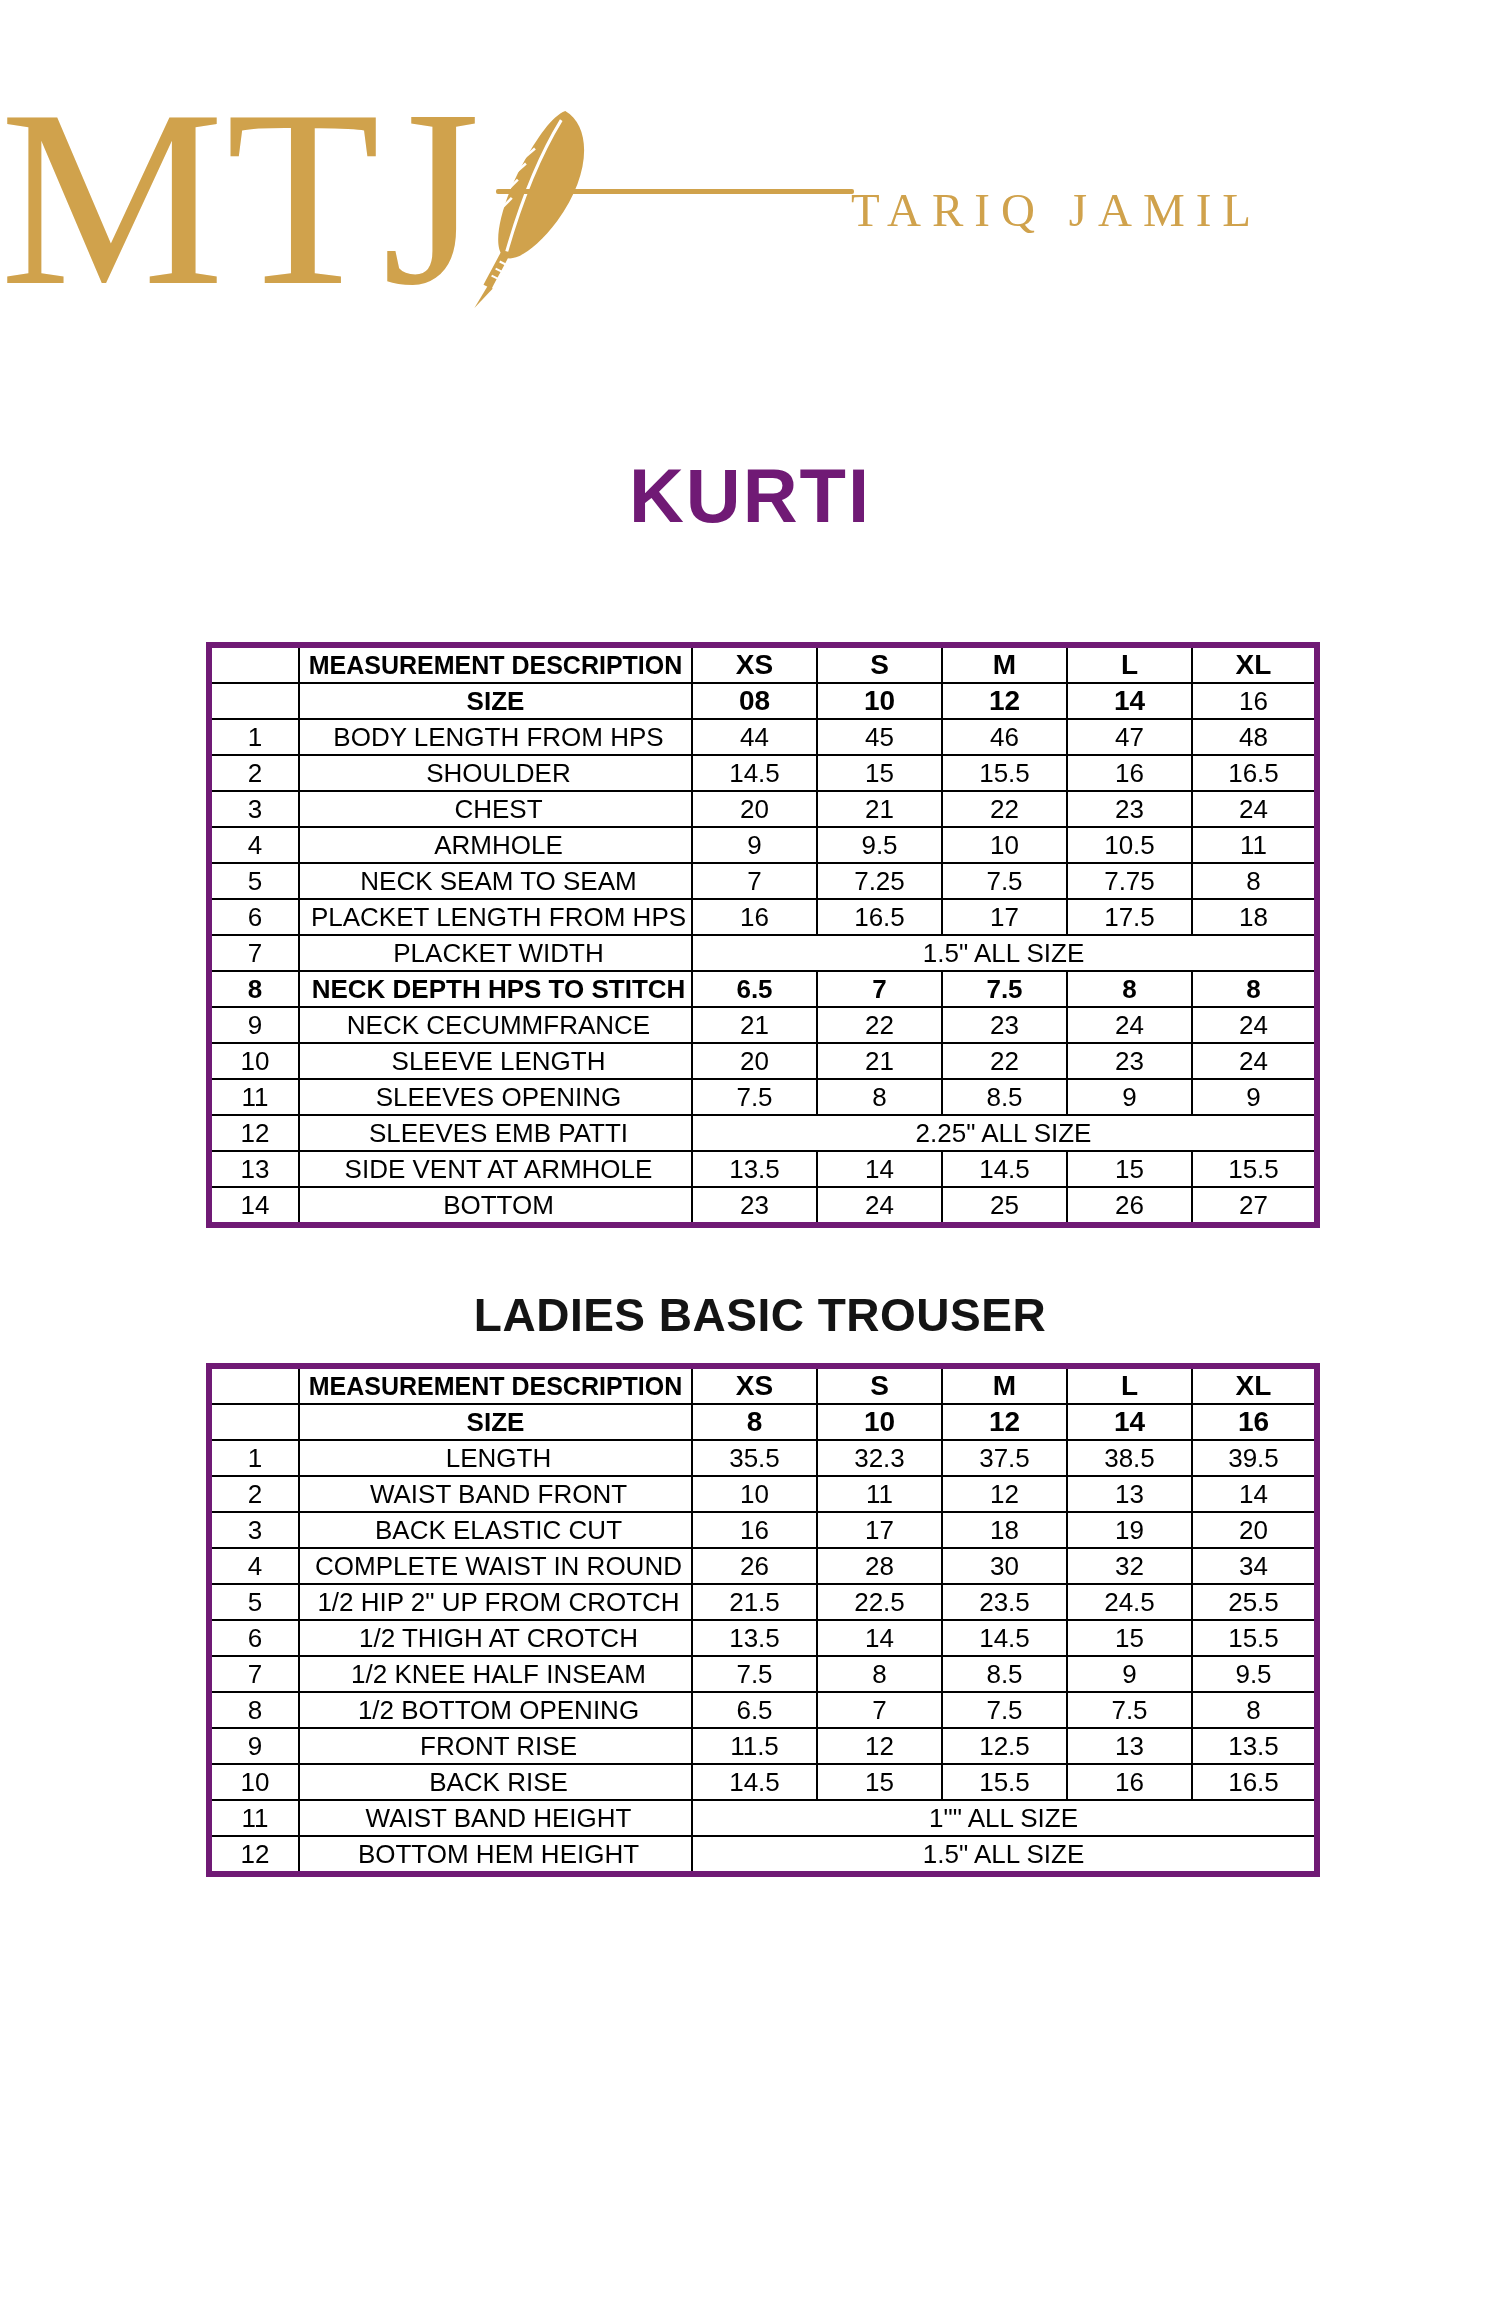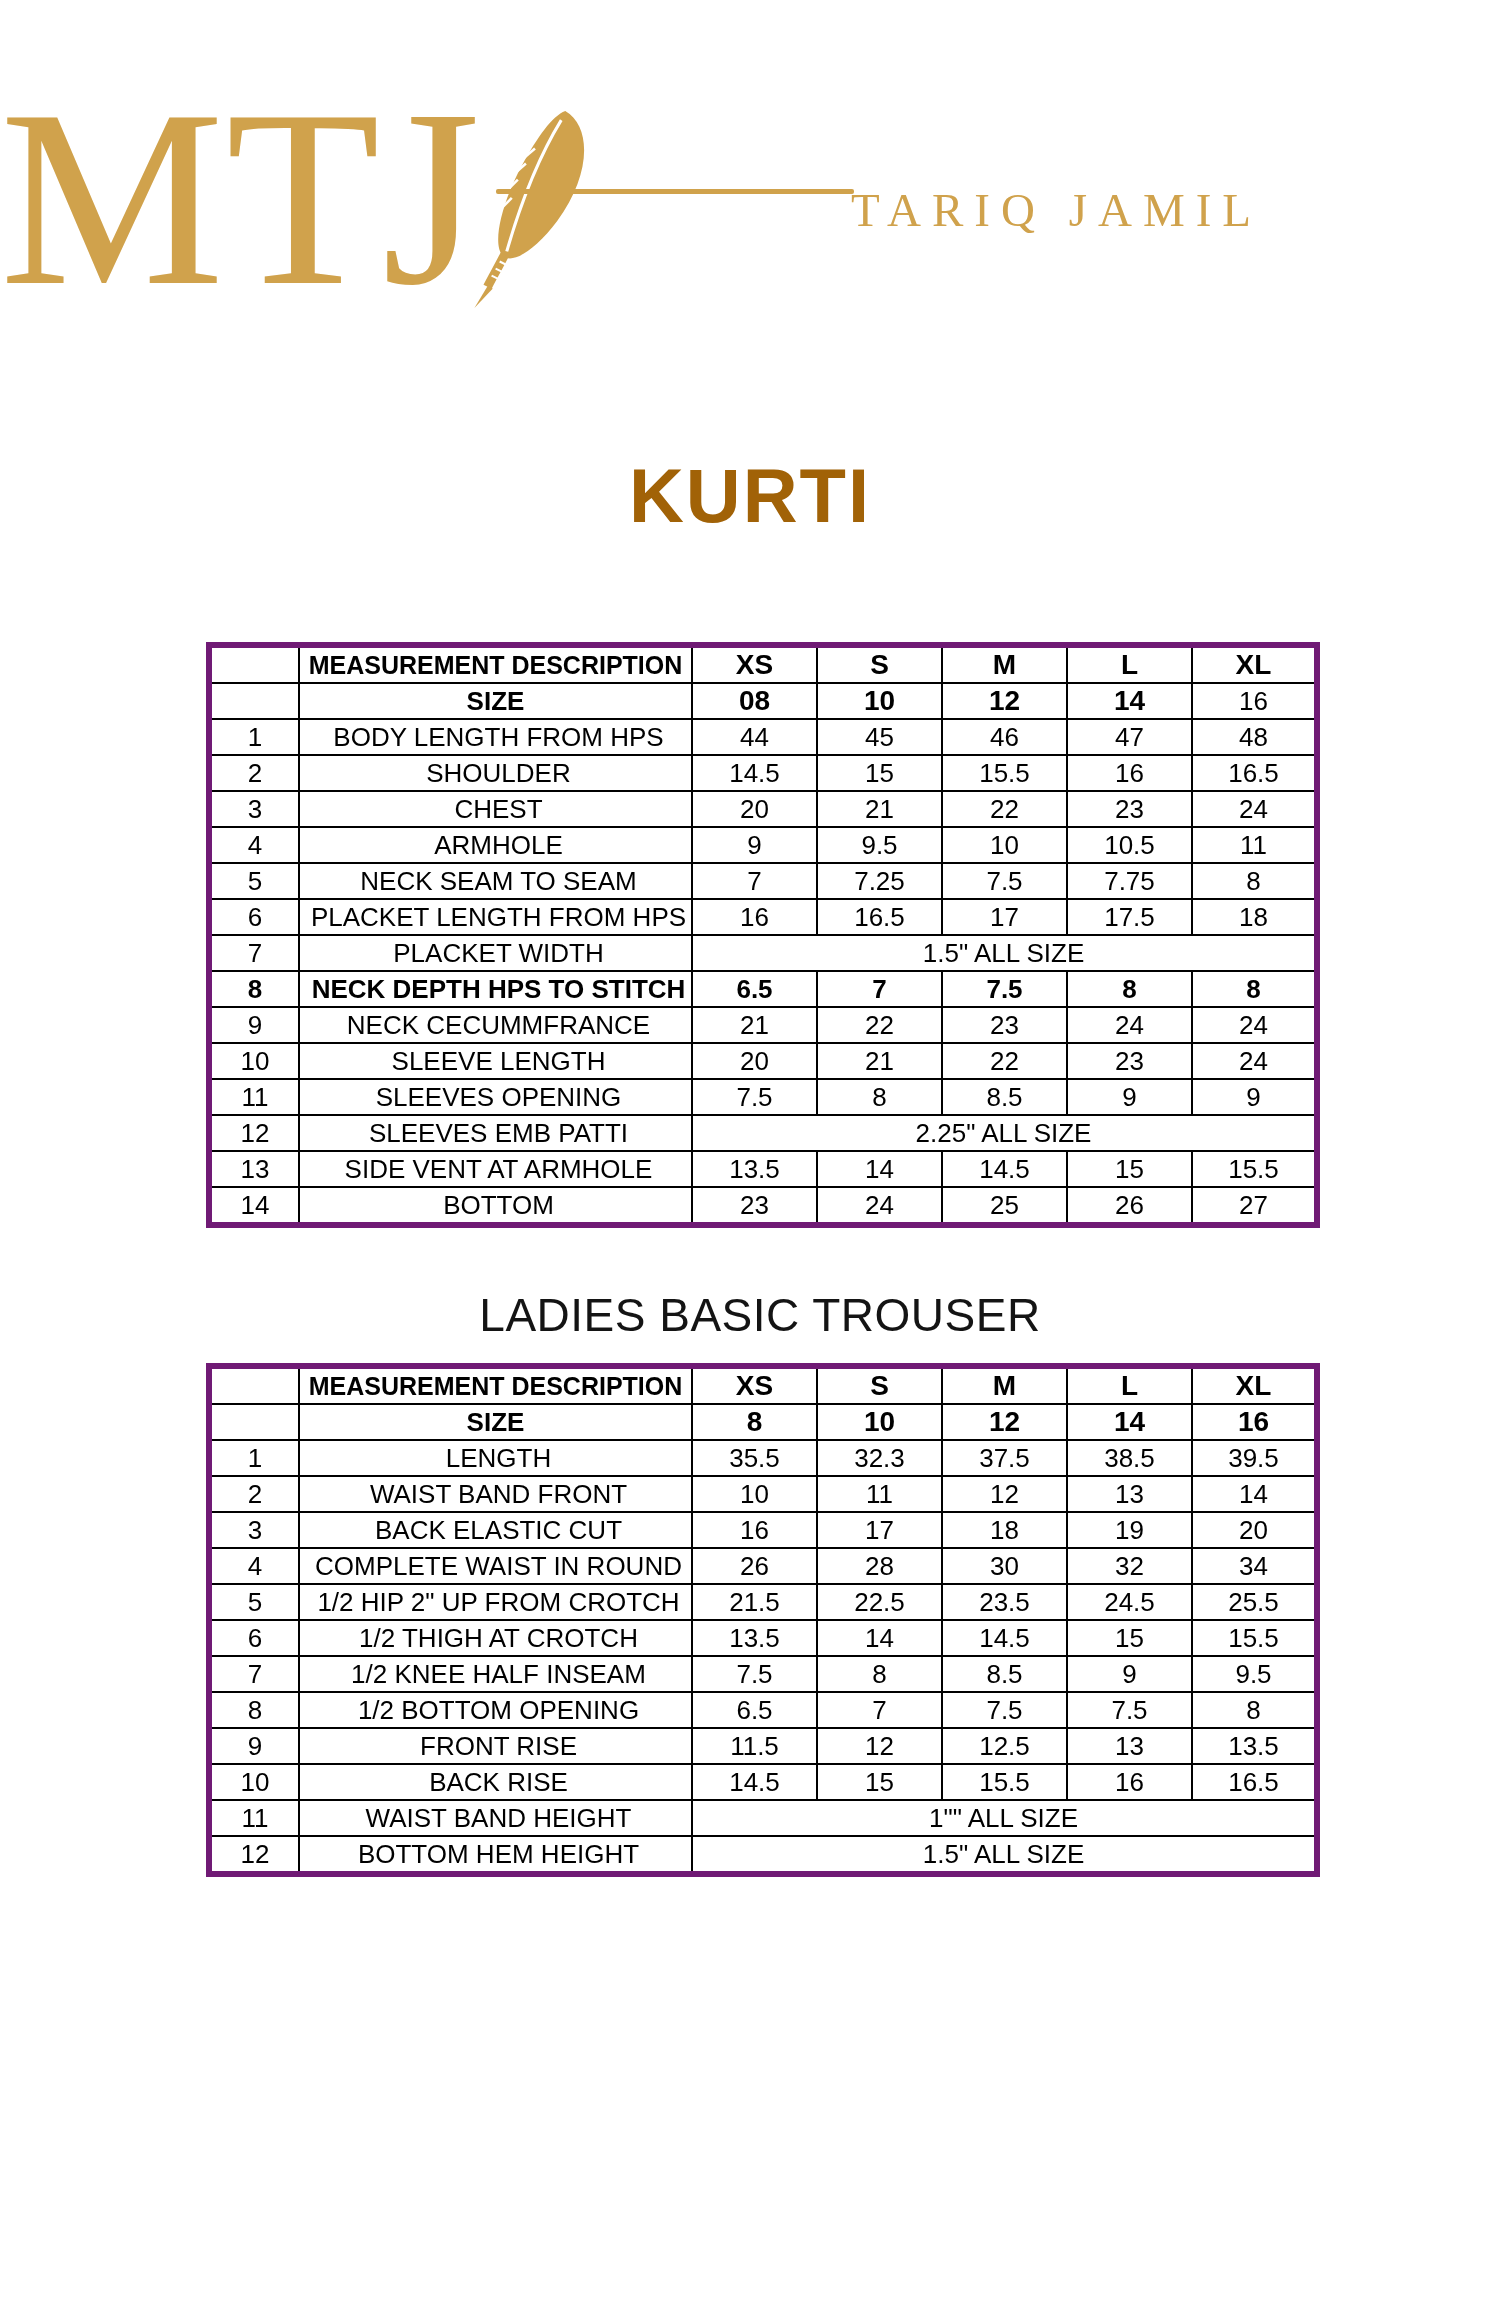--- a/index.html
+++ b/index.html
@@ -22,25 +22,25 @@
   .logo-brand{
     font-family:"Liberation Serif","DejaVu Serif",serif;
     font-size:47px;color:#D0A24C;letter-spacing:11px;margin-top:24px;
     padding-left:11px; 
     white-space:nowrap;
   }
 
   
   .kurti-title{
     position:absolute;top:452px;left:0;width:100%;text-align:center;
-    font-size:76px;font-weight:bold;letter-spacing:2px;color:#a16207;
+    font-size:76px;font-weight:bold;letter-spacing:2px;color:#701a75;
   }
   .trouser-title{
     position:absolute;top:1288px;left:206px;width:1108px;text-align:center;
-    font-size:46px;font-weight:normal;letter-spacing:0.5px;color:#141414;
+    font-size:46px;font-weight:bold;letter-spacing:0.5px;color:#141414;
   }
 
   
   table.size-table{
     position:absolute;left:206px;width:1108px;
     border-collapse:collapse;table-layout:fixed;
     border:6px solid #701a75;background:#fff;
   }
   #kurti-table{top:642px;}
   #trouser-table{top:1363px;}

